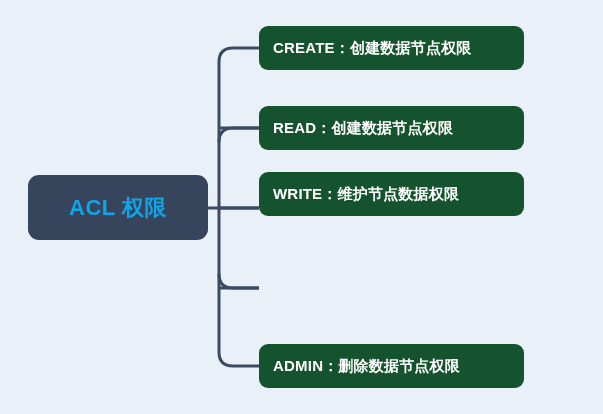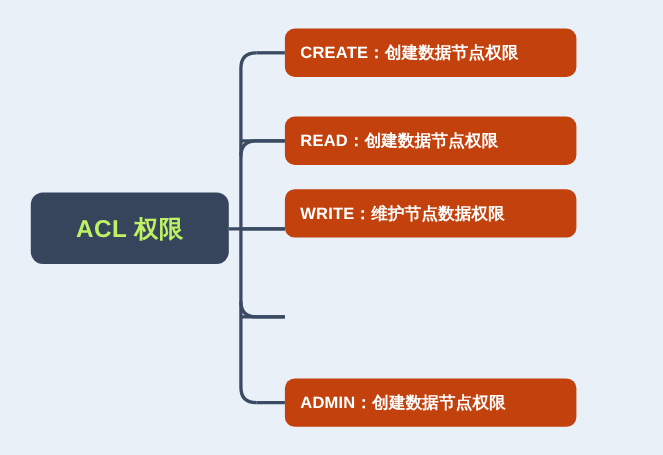--- a/index.html
+++ b/index.html
@@ -36,31 +36,31 @@
   .root-node {
     left: 28px;
     top: 175px;
     width: 180px;
     height: 65px;
     background: #36445c;
     justify-content: center;
     border-radius: 11px;
   }
   .root-label {
-    color: #bef264;
+    color: #0ea5e9;
     font-size: 22px;
     font-weight: bold;
     letter-spacing: 0.5px;
     white-space: nowrap;
   }
   .child-node {
     left: 259px;
     width: 265px;
     height: 44px;
-    background: #c2410c;
+    background: #14532d;
     padding-left: 14px;
     border-radius: 9px;
   }
   .child-label {
     color: #ffffff;
     font-size: 15px;
     font-weight: bold;
     letter-spacing: 0.2px;
     white-space: nowrap;
   }
@@ -102,16 +102,16 @@
   <div class="node child-node n1">
     <span class="child-label">READ：创建数据节点权限</span>
   </div>
 
   <div class="node child-node n2">
     <span class="child-label">WRITE：维护节点数据权限</span>
   </div>
 
 
   <div class="node child-node n4">
-    <span class="child-label">ADMIN：创建数据节点权限</span>
+    <span class="child-label">ADMIN：删除数据节点权限</span>
   </div>
 
 </div>
 
 </body></html>

